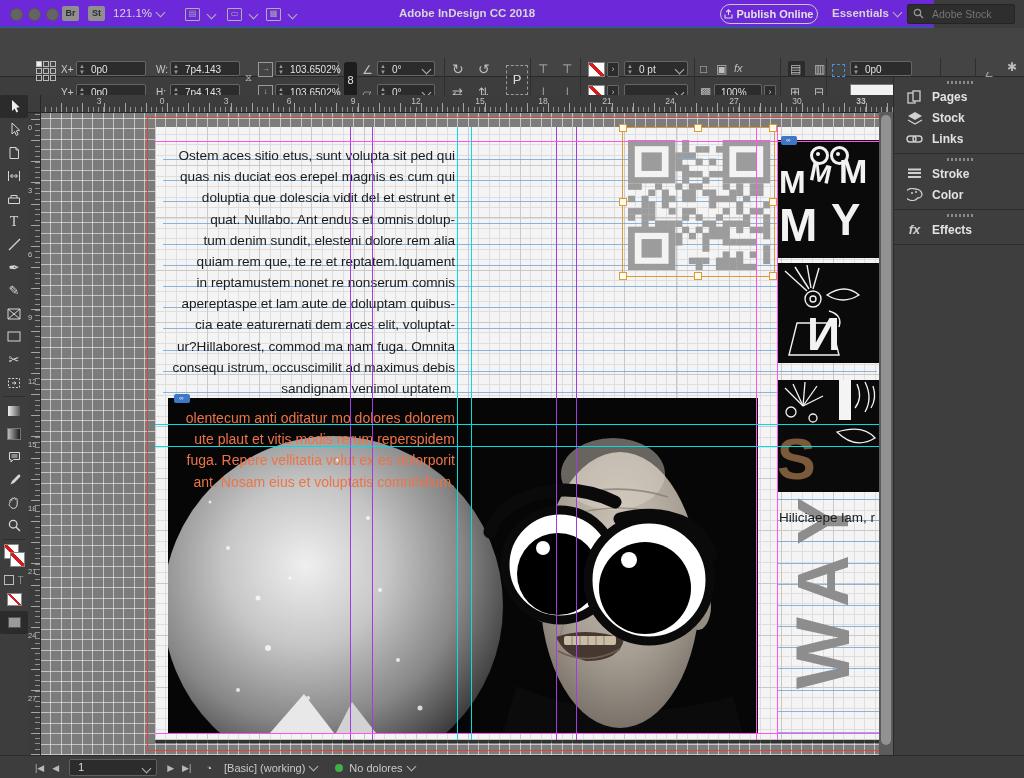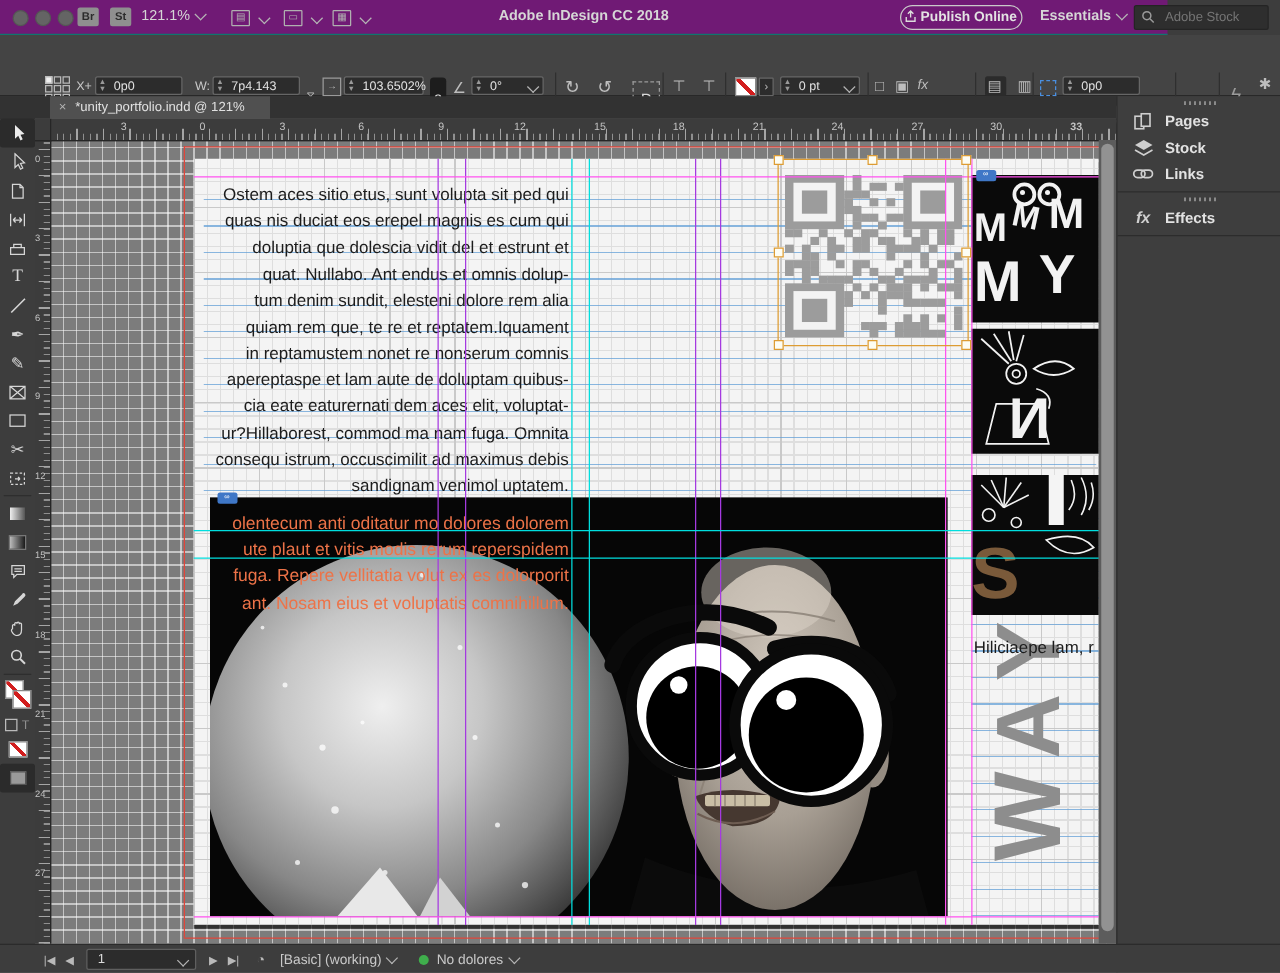--- a/index.html
+++ b/index.html
@@ -1,21 +1,21 @@
 <!DOCTYPE html>
 <html><head>
 <meta charset="utf-8">
 <style>
   html,body{margin:0;padding:0;background:#222;}
   #app{position:relative;width:1024px;height:778px;overflow:hidden;
        font-family:"Liberation Sans",sans-serif;background:#3d3d3d;
        -webkit-font-smoothing:antialiased;}
   .ab{position:absolute;}
   
-  .titlebar{position:absolute;left:0;top:0;width:934px;height:27px;background:#701a75;border-bottom:1px solid #0f766e;}
+  .titlebar{position:absolute;left:0;top:0;width:934px;height:27px;background:#6d28d9;border-bottom:1px solid #0f766e;}
   .tl{position:absolute;top:8px;width:11px;height:11px;border-radius:50%;background:#646464;border:1px solid #555;}
   .miniBtn{position:absolute;top:6px;width:17px;height:15px;background:#8f8f8f;color:#2c2c2c;font-size:9px;font-weight:bold;
            text-align:center;line-height:15px;border-radius:2px;}
   .tbText{position:absolute;top:7px;color:#d6d6d6;font-size:11.5px;}
   .chev{display:inline-block;width:6px;height:6px;border-right:1.5px solid #b5b5b5;border-bottom:1.5px solid #b5b5b5;
         transform:rotate(45deg);vertical-align:middle;margin-left:5px;margin-bottom:3px;}
   .tbIcon{position:absolute;top:8px;width:13px;height:11px;border:1px solid #b0b0b0;border-radius:1px;color:#b0b0b0;font-size:8px;line-height:10px;text-align:center;}
   .pill{position:absolute;left:720px;top:4px;width:96px;height:18px;border:1.5px solid #c9c9c9;border-radius:10px;
         color:#e3e3e3;font-size:11px;font-weight:bold;text-align:center;line-height:18px;}
   .searchBox{position:absolute;left:907px;top:4px;width:106px;height:18px;background:#2e2e2e;border:1px solid #242424;border-radius:2px;}
@@ -211,25 +211,20 @@
     <div class="sep" style="left:444px;"></div>
       <div class="sep" style="left:530px;"></div>
     <div class="sep" style="left:580px;"></div>
       <div class="sep" style="left:694px;"></div>
     <div class="sep" style="left:780px;"></div>
       <div class="sep" style="left:826px;"></div>
     <div class="sep" style="left:940px;"></div>
       <div class="sep" style="left:975px;"></div>
   </div>
 
-  <div class="tabbar">
-    <div class="tab">
-      <span style="margin:0 7px;color:#b5b5b5;">×</span><span>*unity_portfolio.indd @ 121%</span>
-    </div>
-  </div>
 
   <div class="toolbar">
     <div class="tool activeTool">
         <svg width="15" height="15">
           <path d="M5 1 L5 12 L7.6 9.6 L9.4 13.4 L11.2 12.4 L9.4 8.8 L12.6 8.2 Z" fill="#ececec"></path>
         </svg>
       </div>
     <div class="tool">
         <svg width="15" height="15">
           <path d="M5 1 L5 12 L7.6 9.6 L9.4 13.4 L11.2 12.4 L9.4 8.8 L12.6 8.2 Z" fill="none" stroke="#d6d6d6"></path>
@@ -689,20 +684,41 @@
               <rect x="1" y="2" width="9" height="6" rx="3" fill="none" stroke="#cfcfcf" stroke-width="1.4"></rect>
               <rect x="7" y="2" width="9" height="6" rx="3" fill="none" stroke="#cfcfcf" stroke-width="1.4"></rect>
             </svg>
           </span>
           <span>Links</span>
         </div>
     </div>
     <div class="pgroup">
       <div class="dots"></div>
       <div class="pitem">
+          <span class="picon">
+            <svg width="15" height="11">
+              <path d="M1 1.5 h13 M1 5 h13 M1 9 h13" stroke="#cfcfcf" stroke-width="1.8"></path>
+            </svg>
+          </span>
+          <span>Stroke</span>
+        </div>
+      <div class="pitem">
+          <span class="picon">
+            <svg width="16" height="13">
+              <path d="M8 1 a7 6 0 1 0 0 11 c2 0 1.5-2 3-2 a4 4 0 0 0 4-4 a7 6 0 0 0 -7-5 Z" fill="none" stroke="#cfcfcf" stroke-width="1.3"></path>
+              <circle cx="5" cy="5" r="1" fill="#cfcfcf"></circle>
+              <circle cx="9" cy="4" r="1" fill="#cfcfcf"></circle>
+            </svg>
+          </span>
+          <span>Color</span>
+        </div>
+    </div>
+    <div class="pgroup">
+      <div class="dots"></div>
+      <div class="pitem">
           <span class="picon" style="font-style:italic;font-size:13px;">fx</span>
           <span>Effects</span>
         </div>
     </div>
   </div>
 
   <div class="statusbar">
     <span class="sbIc" style="margin-left:35px;">|◀</span>
     <span class="sbIc">◀</span>
     <div class="pageFld"><span>1</span><span class="chev"></span></div>

